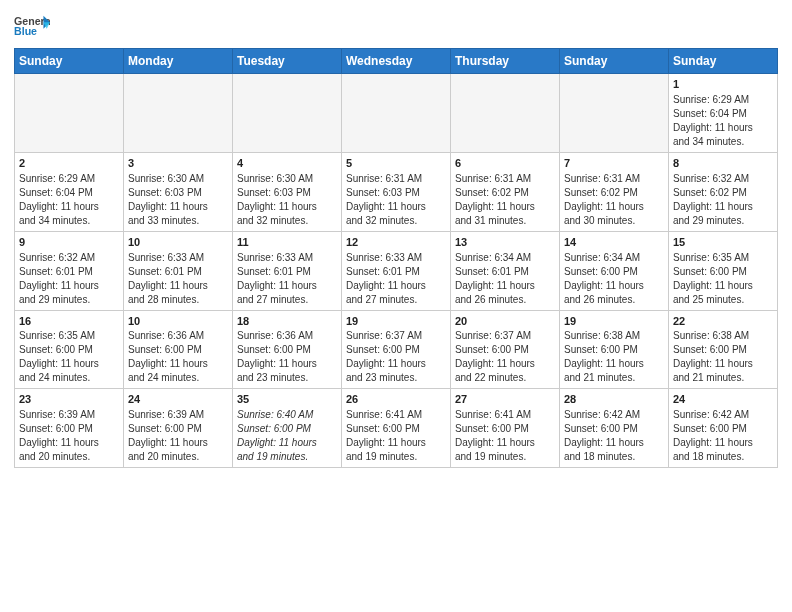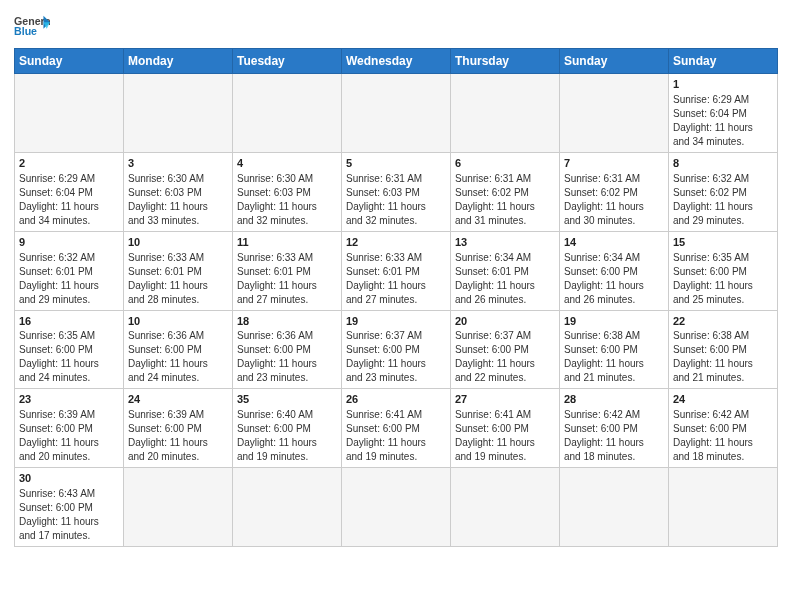--- a/index.html
+++ b/index.html
@@ -297,21 +297,21 @@
           </td>
           <td>
             <span class="day-num">24</span>
             <div class="day-info" style="white-space: pre-line;">Sunrise: 6:39 AM
 Sunset: 6:00 PM
 Daylight: 11 hours
 and 20 minutes.</div>
           </td>
           <td>
             <span class="day-num">35</span>
-            <div class="day-info" style="white-space: pre-line;">Sunrise: 6:40 AM
+            <div class="day-info" style="white-space: pre-line; font-style: italic;">Sunrise: 6:40 AM
 Sunset: 6:00 PM
 Daylight: 11 hours
 and 19 minutes.</div>
           </td>
           <td>
             <span class="day-num">26</span>
             <div class="day-info" style="white-space: pre-line;">Sunrise: 6:41 AM
 Sunset: 6:00 PM
 Daylight: 11 hours
 and 19 minutes.</div>
@@ -330,31 +330,16 @@
 Daylight: 11 hours
 and 18 minutes.</div>
           </td>
           <td>
             <span class="day-num">24</span>
             <div class="day-info" style="white-space: pre-line;">Sunrise: 6:42 AM
 Sunset: 6:00 PM
 Daylight: 11 hours
 and 18 minutes.</div>
           </td>
-        </tr>
-        <tr>
-          <td>
-            <span class="day-num">30</span>
-            <div class="day-info" style="white-space: pre-line;">Sunrise: 6:43 AM
-Sunset: 6:00 PM
-Daylight: 11 hours
-and 17 minutes.</div>
-          </td>
-          <td class="empty"></td>
-          <td class="empty"></td>
-          <td class="empty"></td>
-          <td class="empty"></td>
-          <td class="empty"></td>
-          <td class="empty"></td>
         </tr>
       </tbody>
   </table>
 </div>
 
 </body></html>

